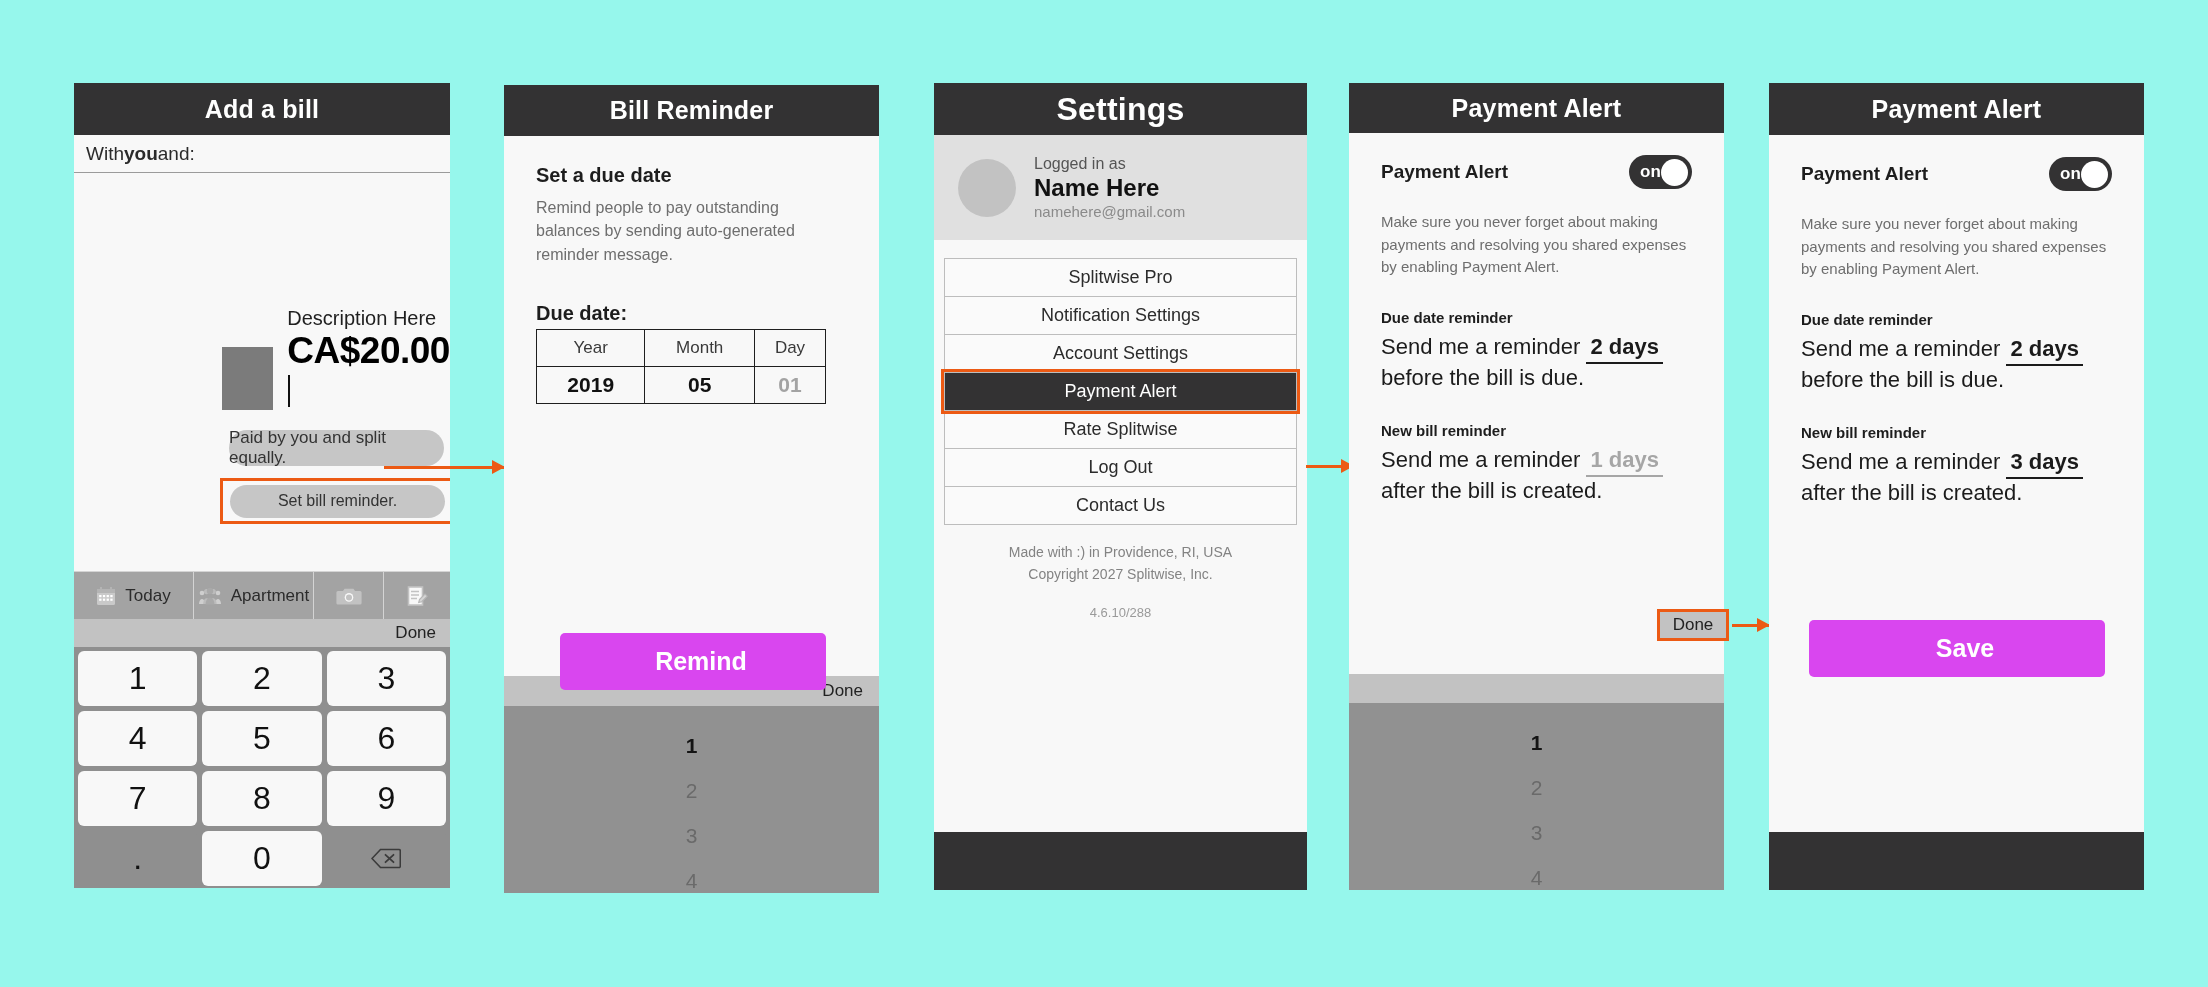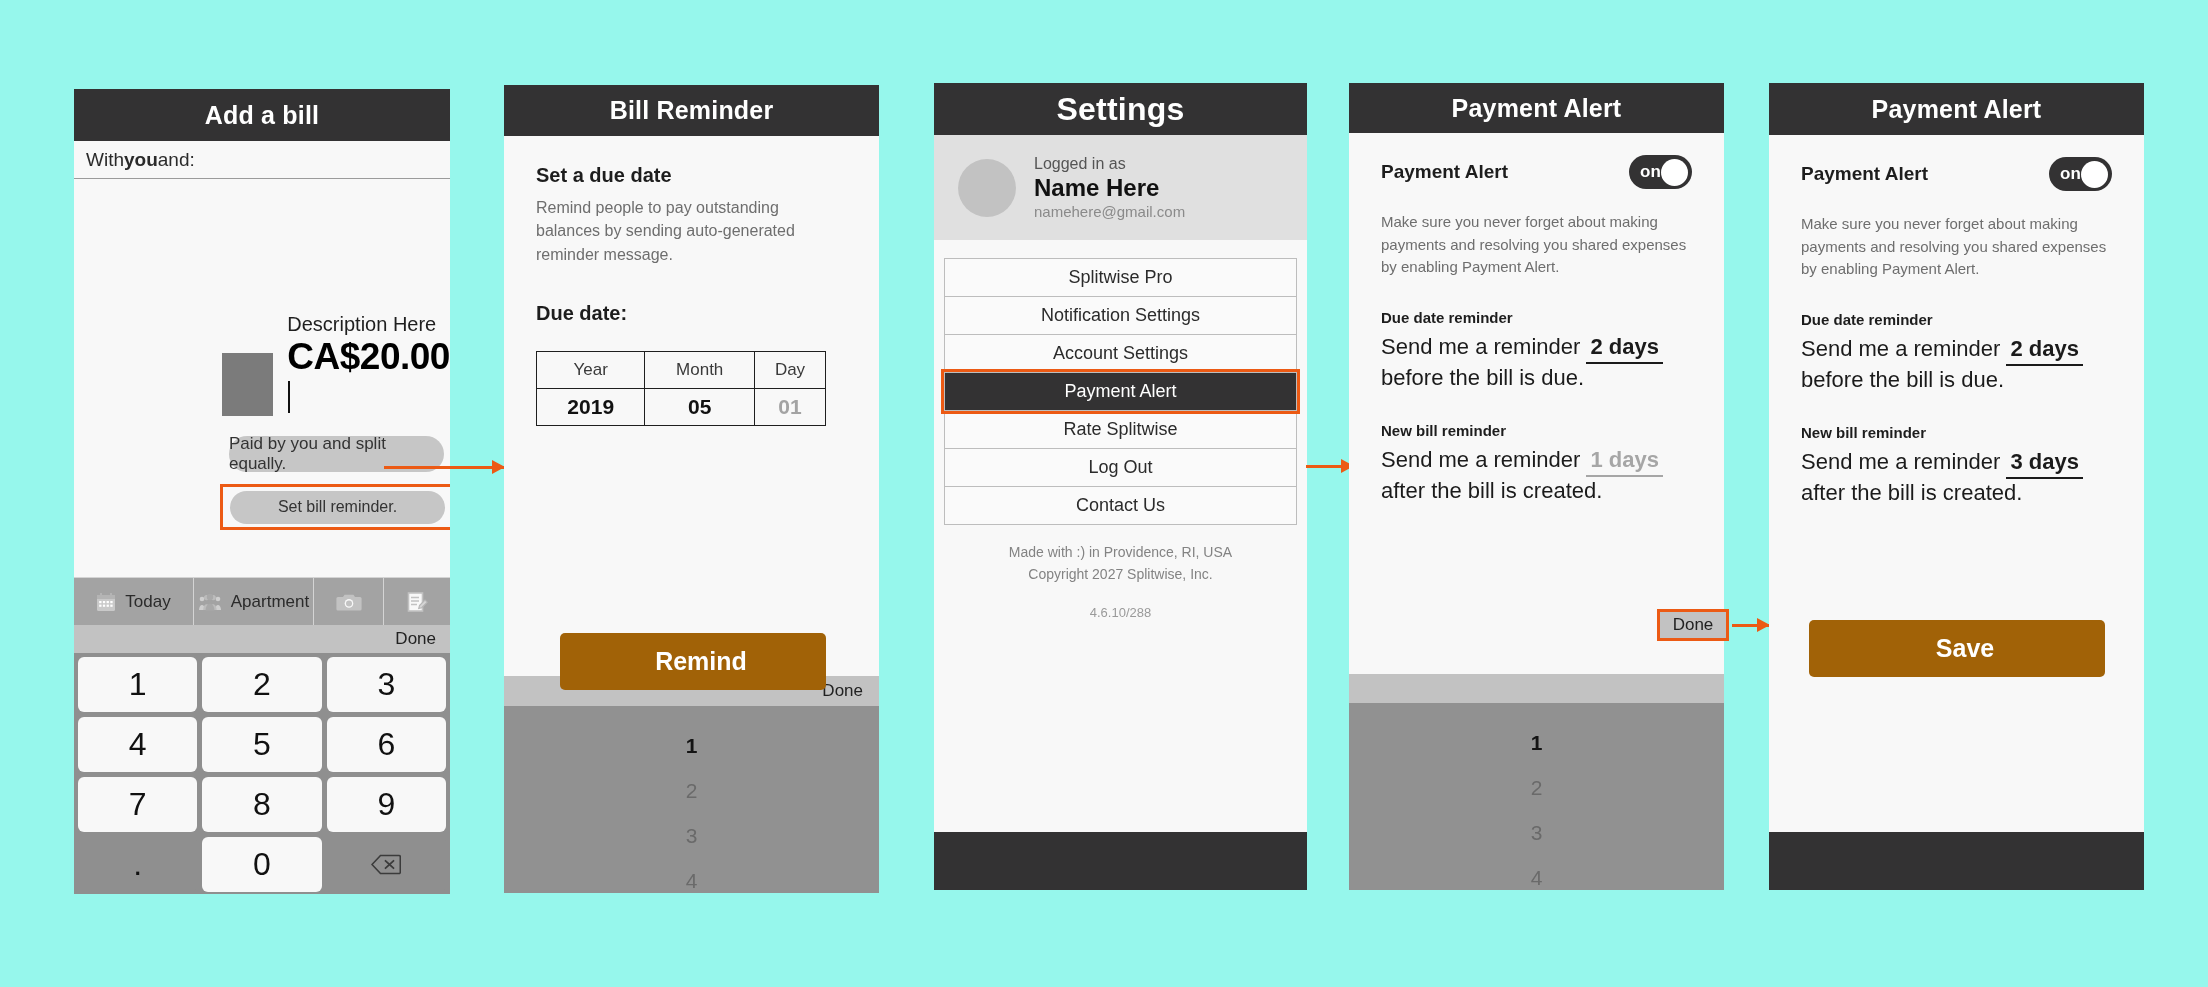--- a/index.html
+++ b/index.html
@@ -22,21 +22,21 @@
     background: #333233;
     color: #ffffff;
     font-weight: bold;
     display: flex;
     align-items: center;
     justify-content: center;
     letter-spacing: .2px;
   }
 
   
-  #phone1 { left: 74px; top: 83px; width: 376px; height: 805px; margin-top: 6px; }
+  #phone1 { left: 74px; top: 83px; width: 376px; height: 805px; }
   #phone1 .navbar { height: 52px; font-size: 25px; }
   .withrow {
     height: 38px; padding: 0 12px;
     display: flex; align-items: center;
     font-size: 19px; color: #2b2b2b;
     background: #f8f8f8;
     border-bottom: 1.5px solid #9b9b9b;
   }
   .withrow b { font-weight: bold; }
   .p1body { position: relative; height: 398px; background: #f8f8f8; }
@@ -94,29 +94,29 @@
   .key.flat { background: #8f8f8f; }
   .key.del { background: #8f8f8f; font-size: 26px; color: #333; }
 
   
   #phone2 { left: 504px; top: 85px; width: 375px; height: 808px; }
   #phone2 .navbar { height: 52px; font-size: 25px; }
   .p2pad { padding: 28px 32px 0 32px; }
   .h-bold { font-size: 20px; font-weight: bold; color: #1d1d1d; }
   .sub-gray { font-size: 16px; color: #6e6e6e; line-height: 1.45; margin-top: 9px; }
   .duelabel { font-size: 20px; font-weight: bold; color: #1d1d1d; margin-top: 36px; }
-  .datetable { margin-top: 26px; width: 290px; border: 1.5px solid #1f1f1f; border-collapse: collapse; }
+  .datetable { margin-top: 4px; width: 290px; border: 1.5px solid #1f1f1f; border-collapse: collapse; }
   .datetable td {
     border: 1.5px solid #1f1f1f; text-align: center; height: 37px;
   }
   .dt-head { font-size: 17px; color: #3a3a3a; }
   .dt-val { font-size: 21px; font-weight: bold; color: #111; }
   .dt-val.dim { color: #a3a3a3; font-weight: bold; }
   .darkbtn {
-    background: #a16207; color: #fff; border-radius: 5px;
+    background: #d946ef; color: #fff; border-radius: 5px;
     display: flex; align-items: center; justify-content: center;
     font-size: 25px; font-weight: bold; padding-left: 16px;
   }
   .remind-btn { position: absolute; left: 56px; top: 497px; width: 266px; height: 57px; }
 
   .picker-done {
     height: 30px; background: #c2c2c2;
     display: flex; align-items: center; justify-content: flex-end;
     padding-right: 16px; font-size: 17px; color: #222;
   }

